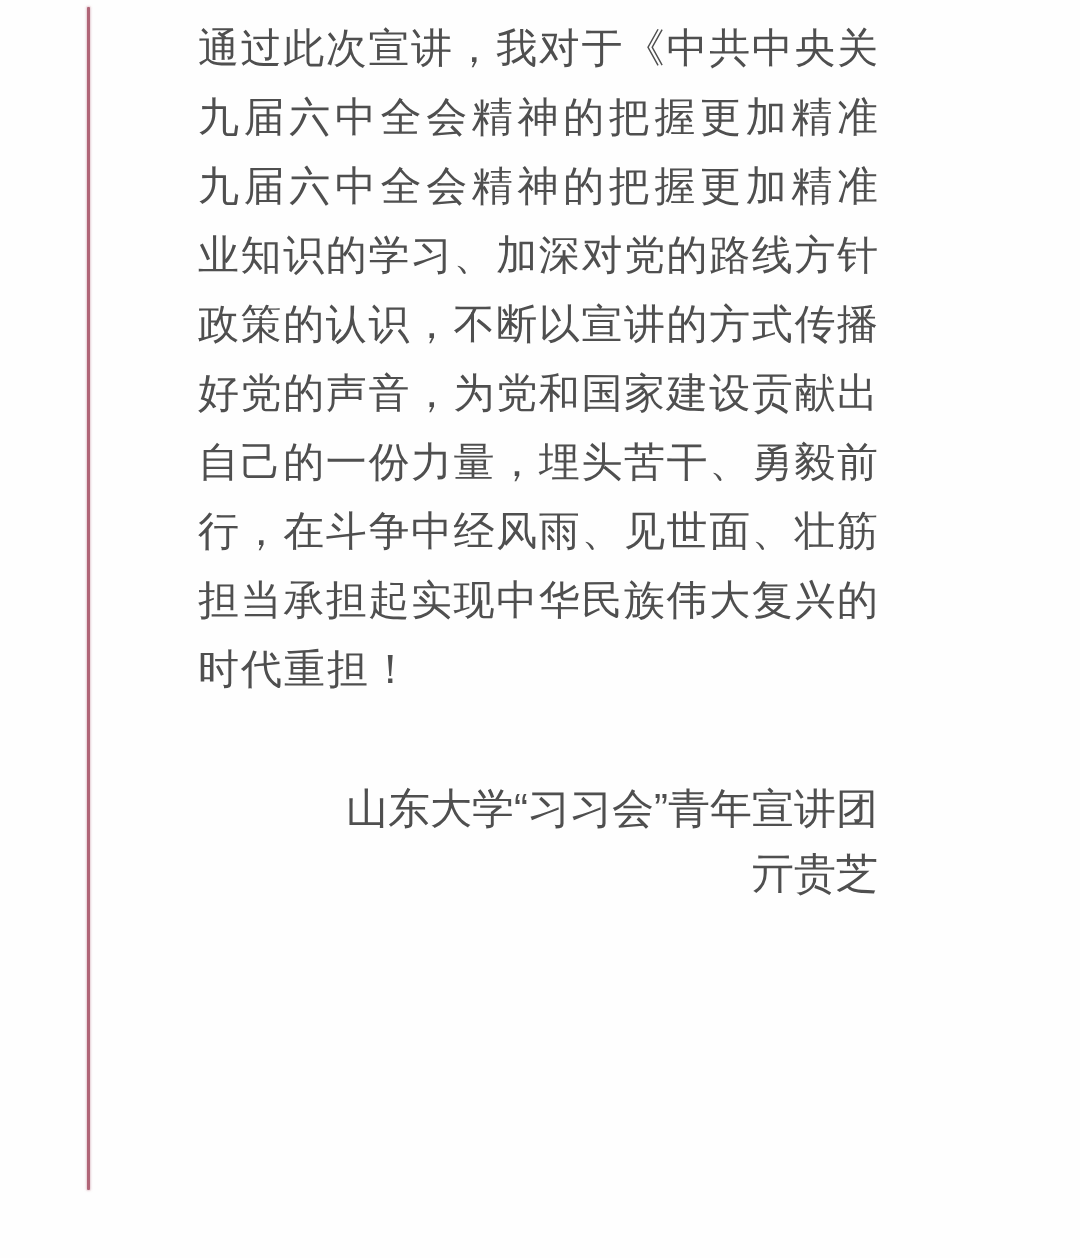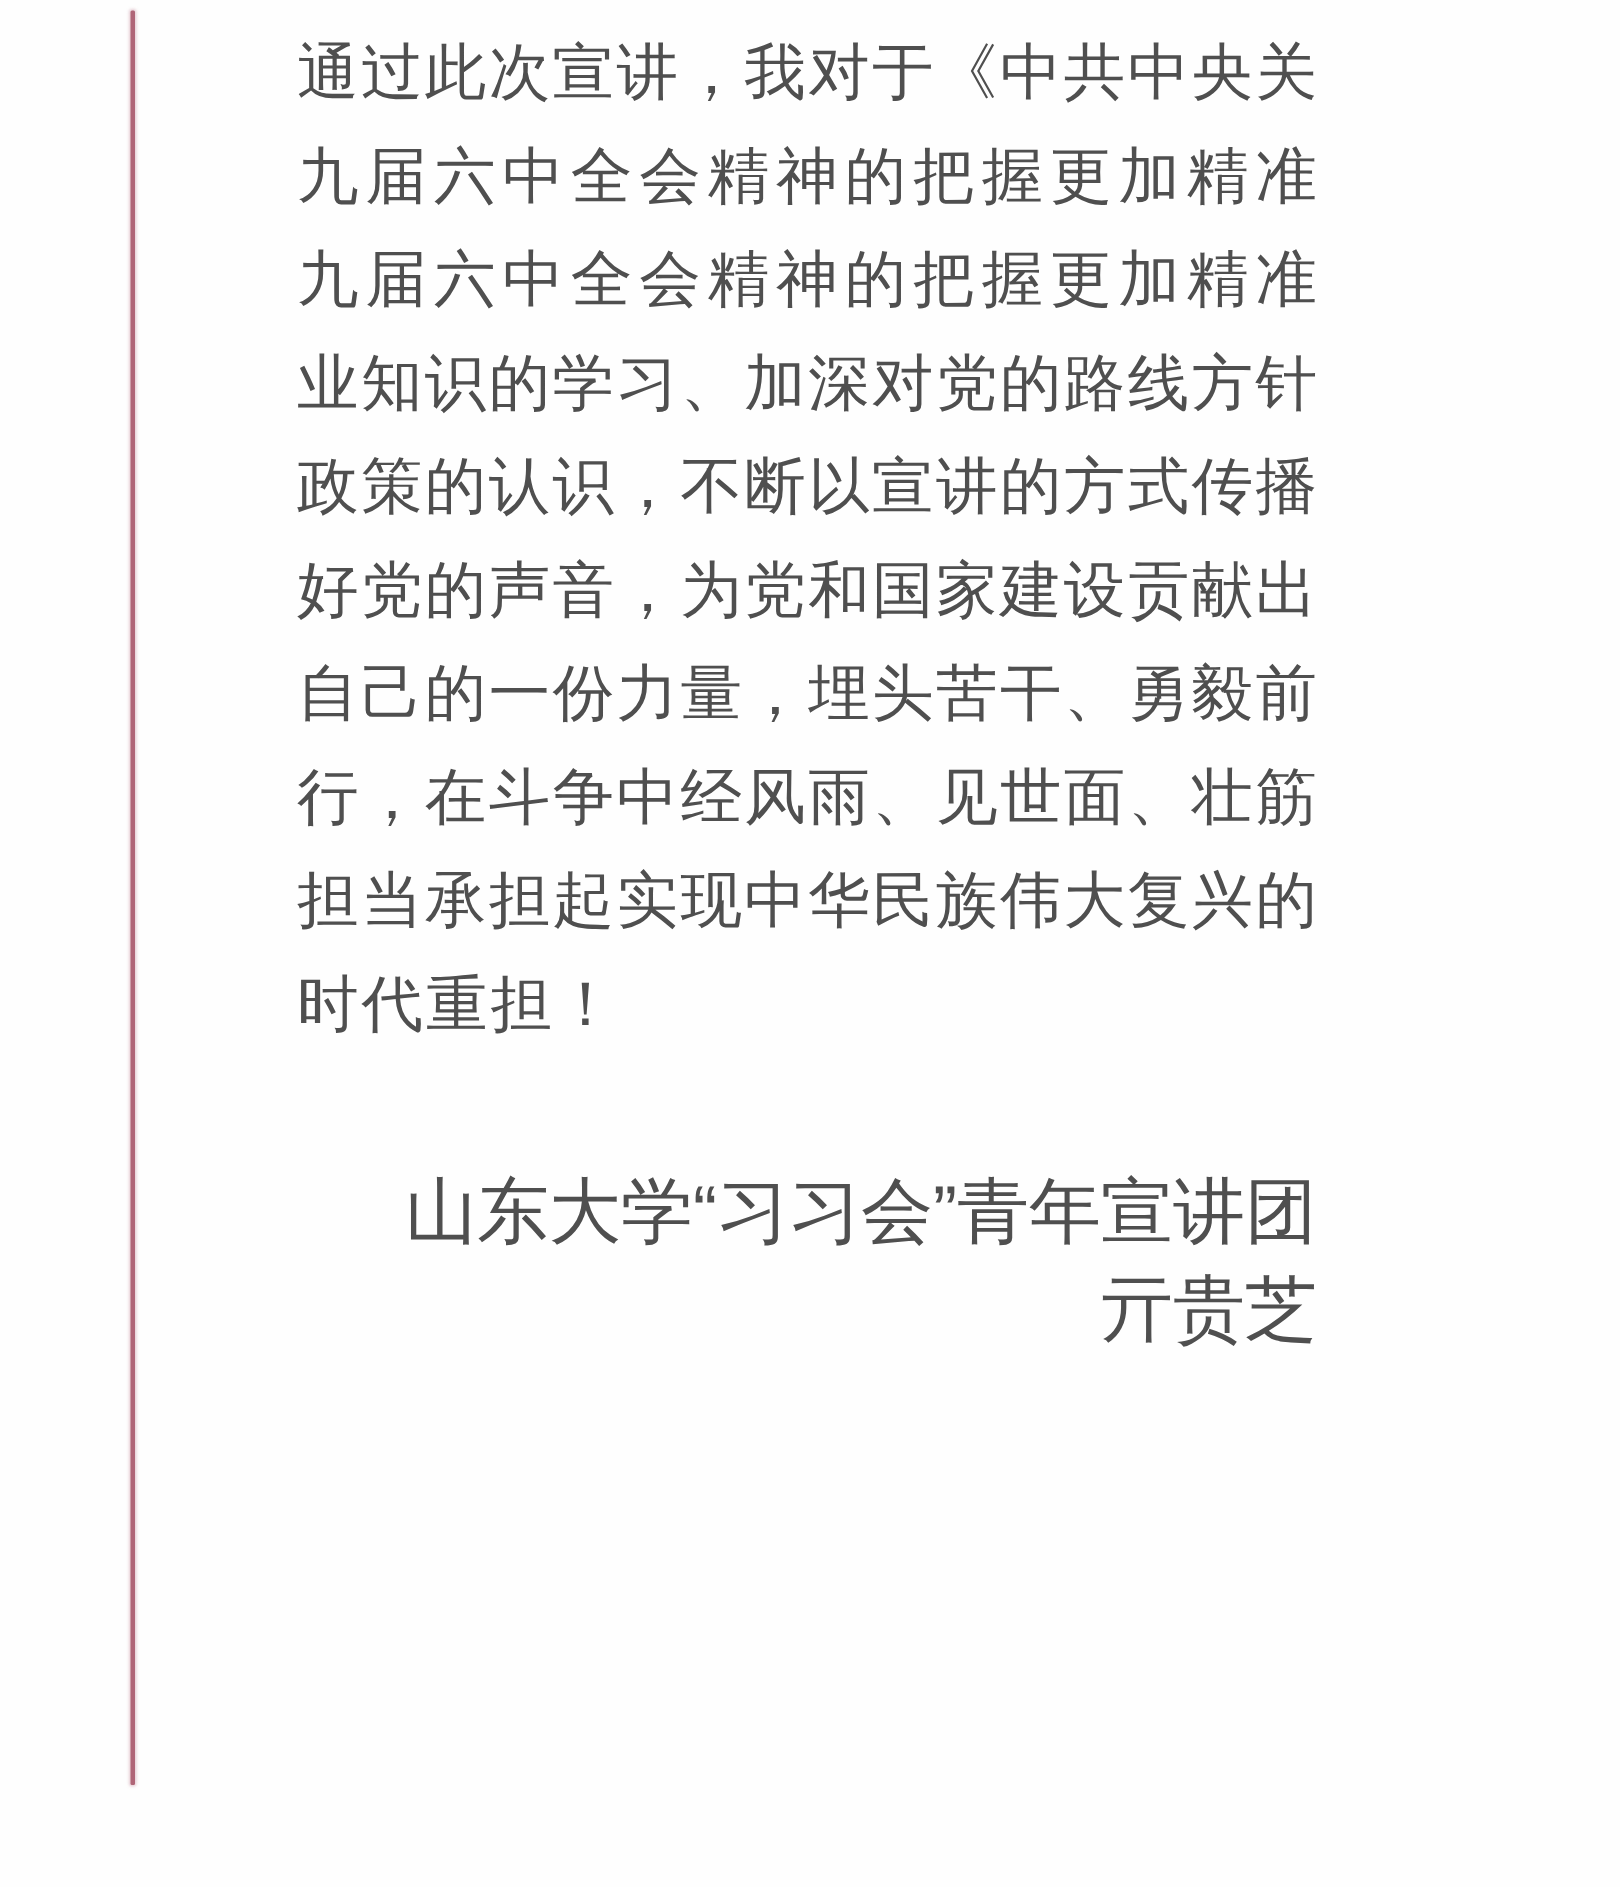--- a/index.html
+++ b/index.html
@@ -48,21 +48,21 @@
   }
   .body-lines .line:last-child {
     text-align-last: left;
     letter-spacing: 2px;
   }
   .signature {
     margin-top: 72px;
     text-align: right;
   }
   .sig-line {
-    font-size: 48px;
+    font-size: 42px;
     line-height: 65px;
     color: var(--text);
     font-weight: 400;
   }
 </style>
 </head>
 <body>
 
 <div class="page">
   <div class="accent-line"></div>

